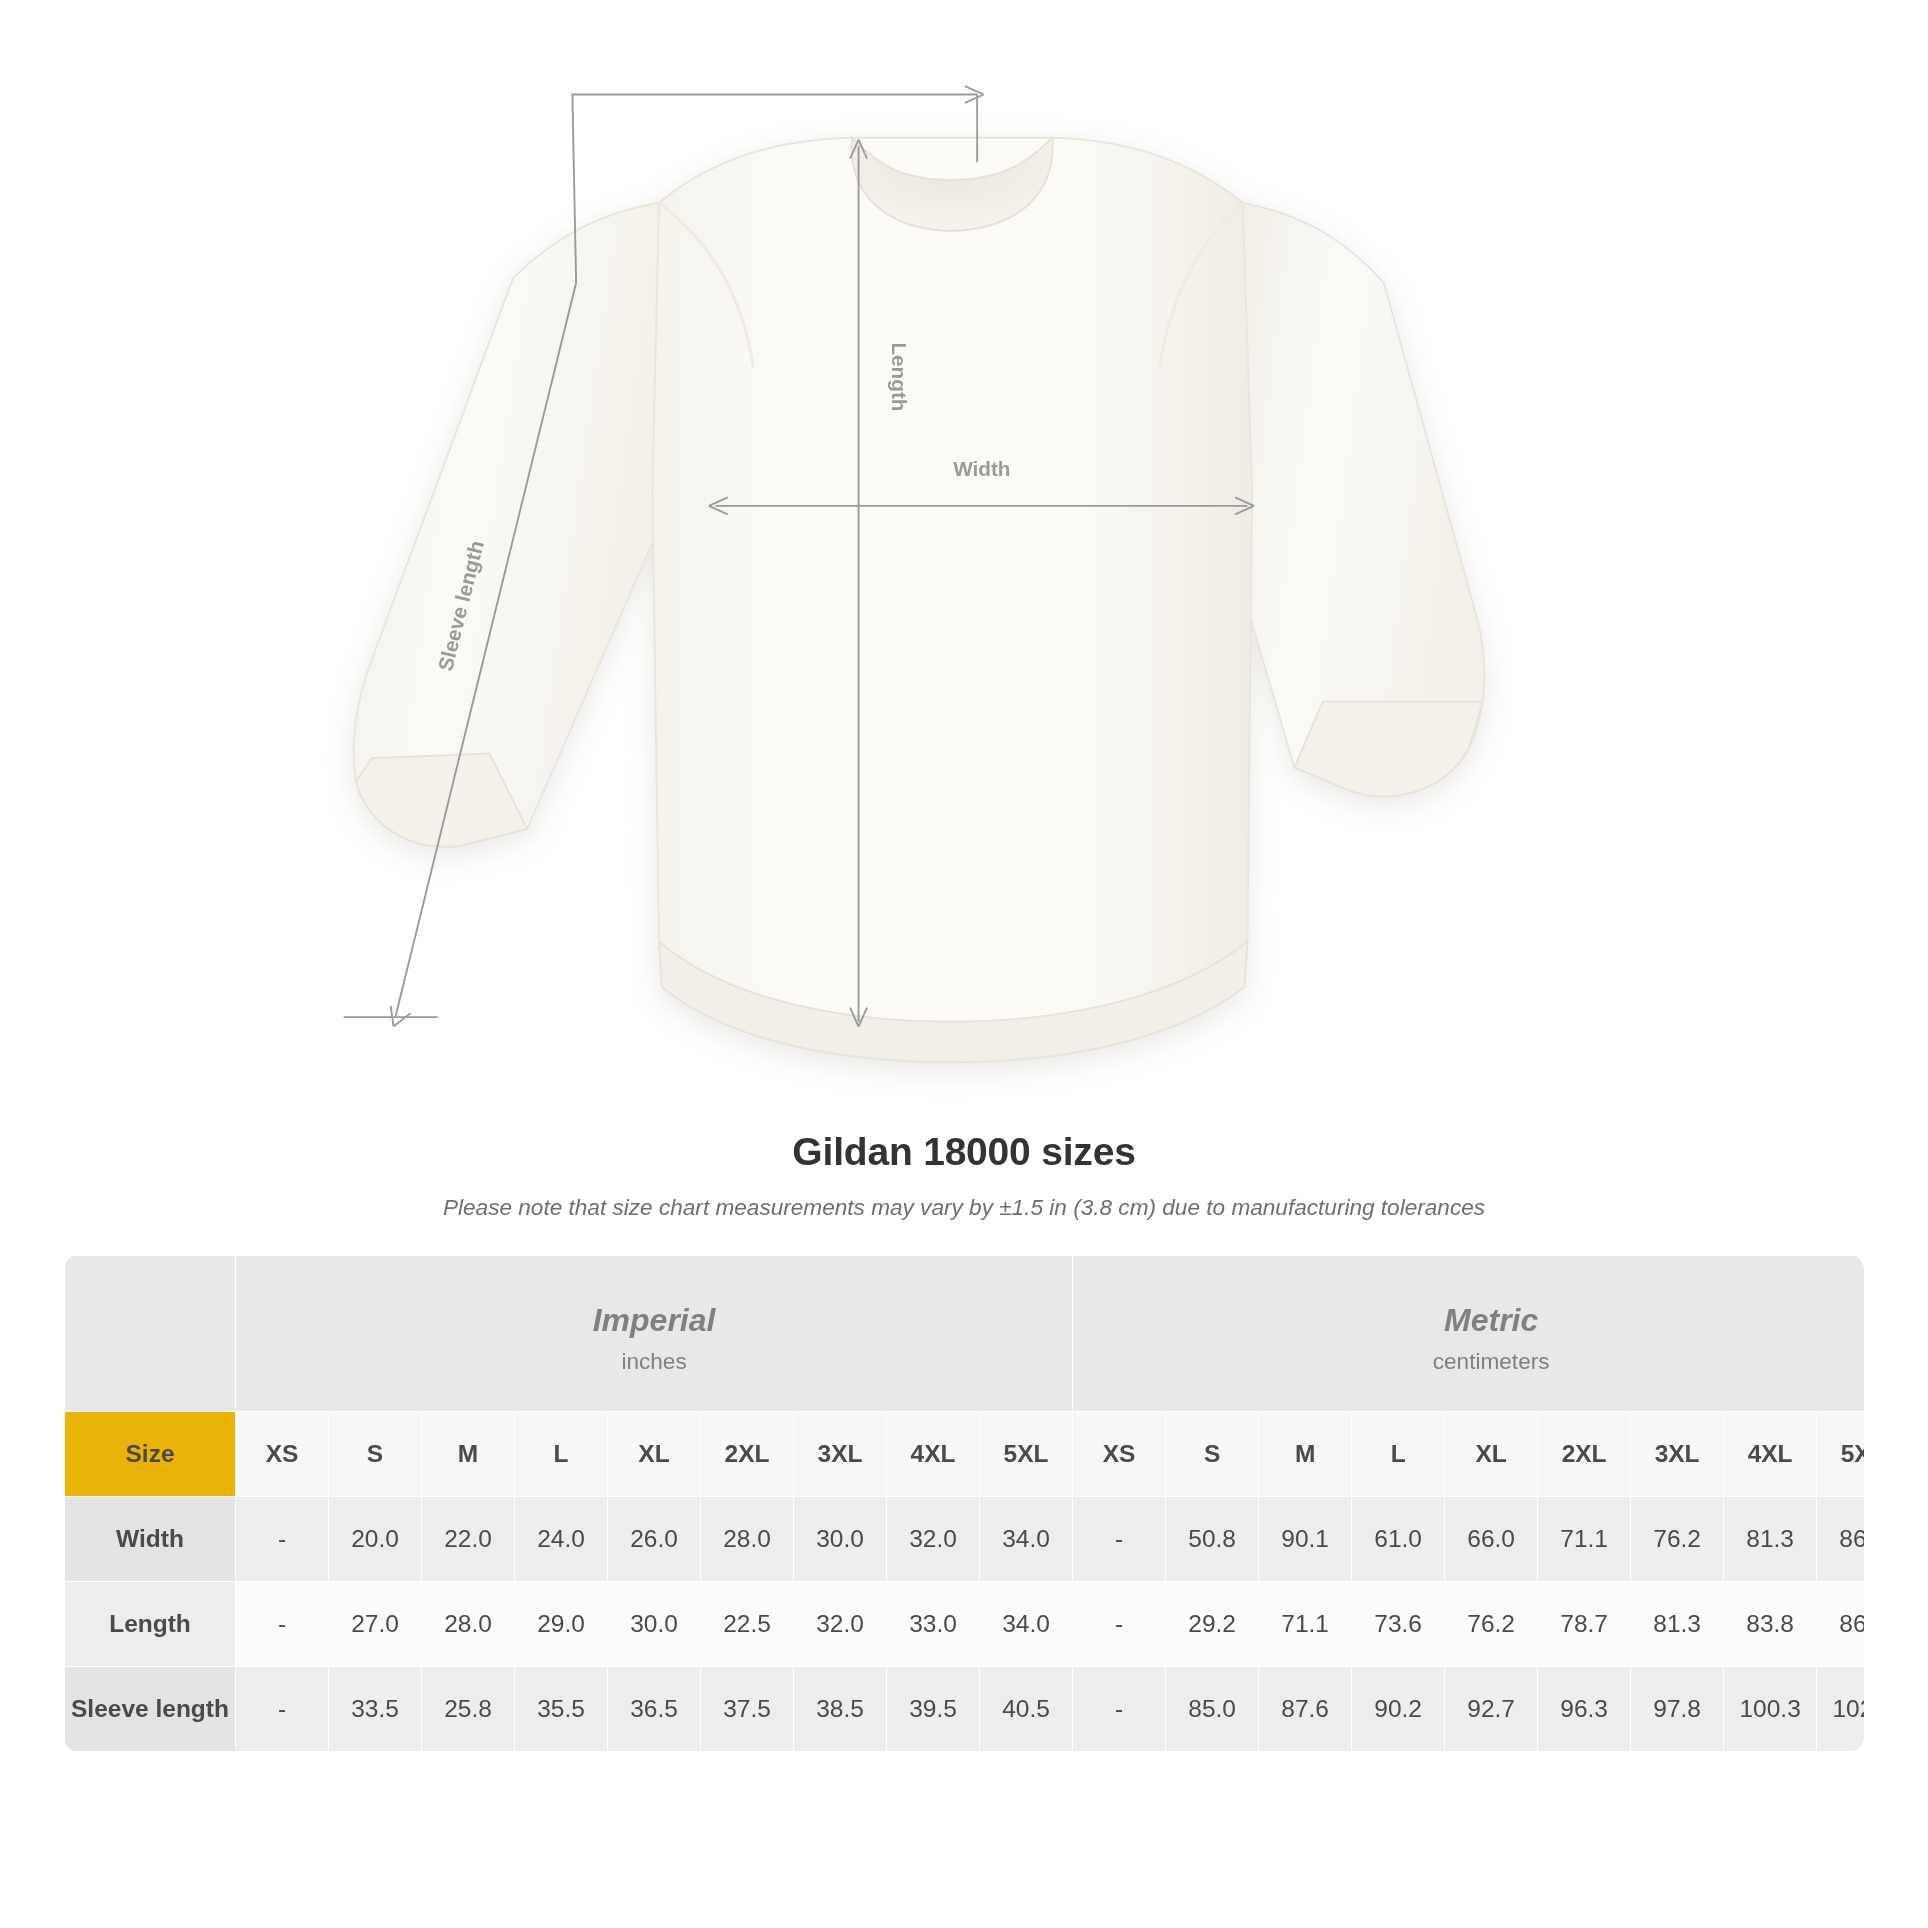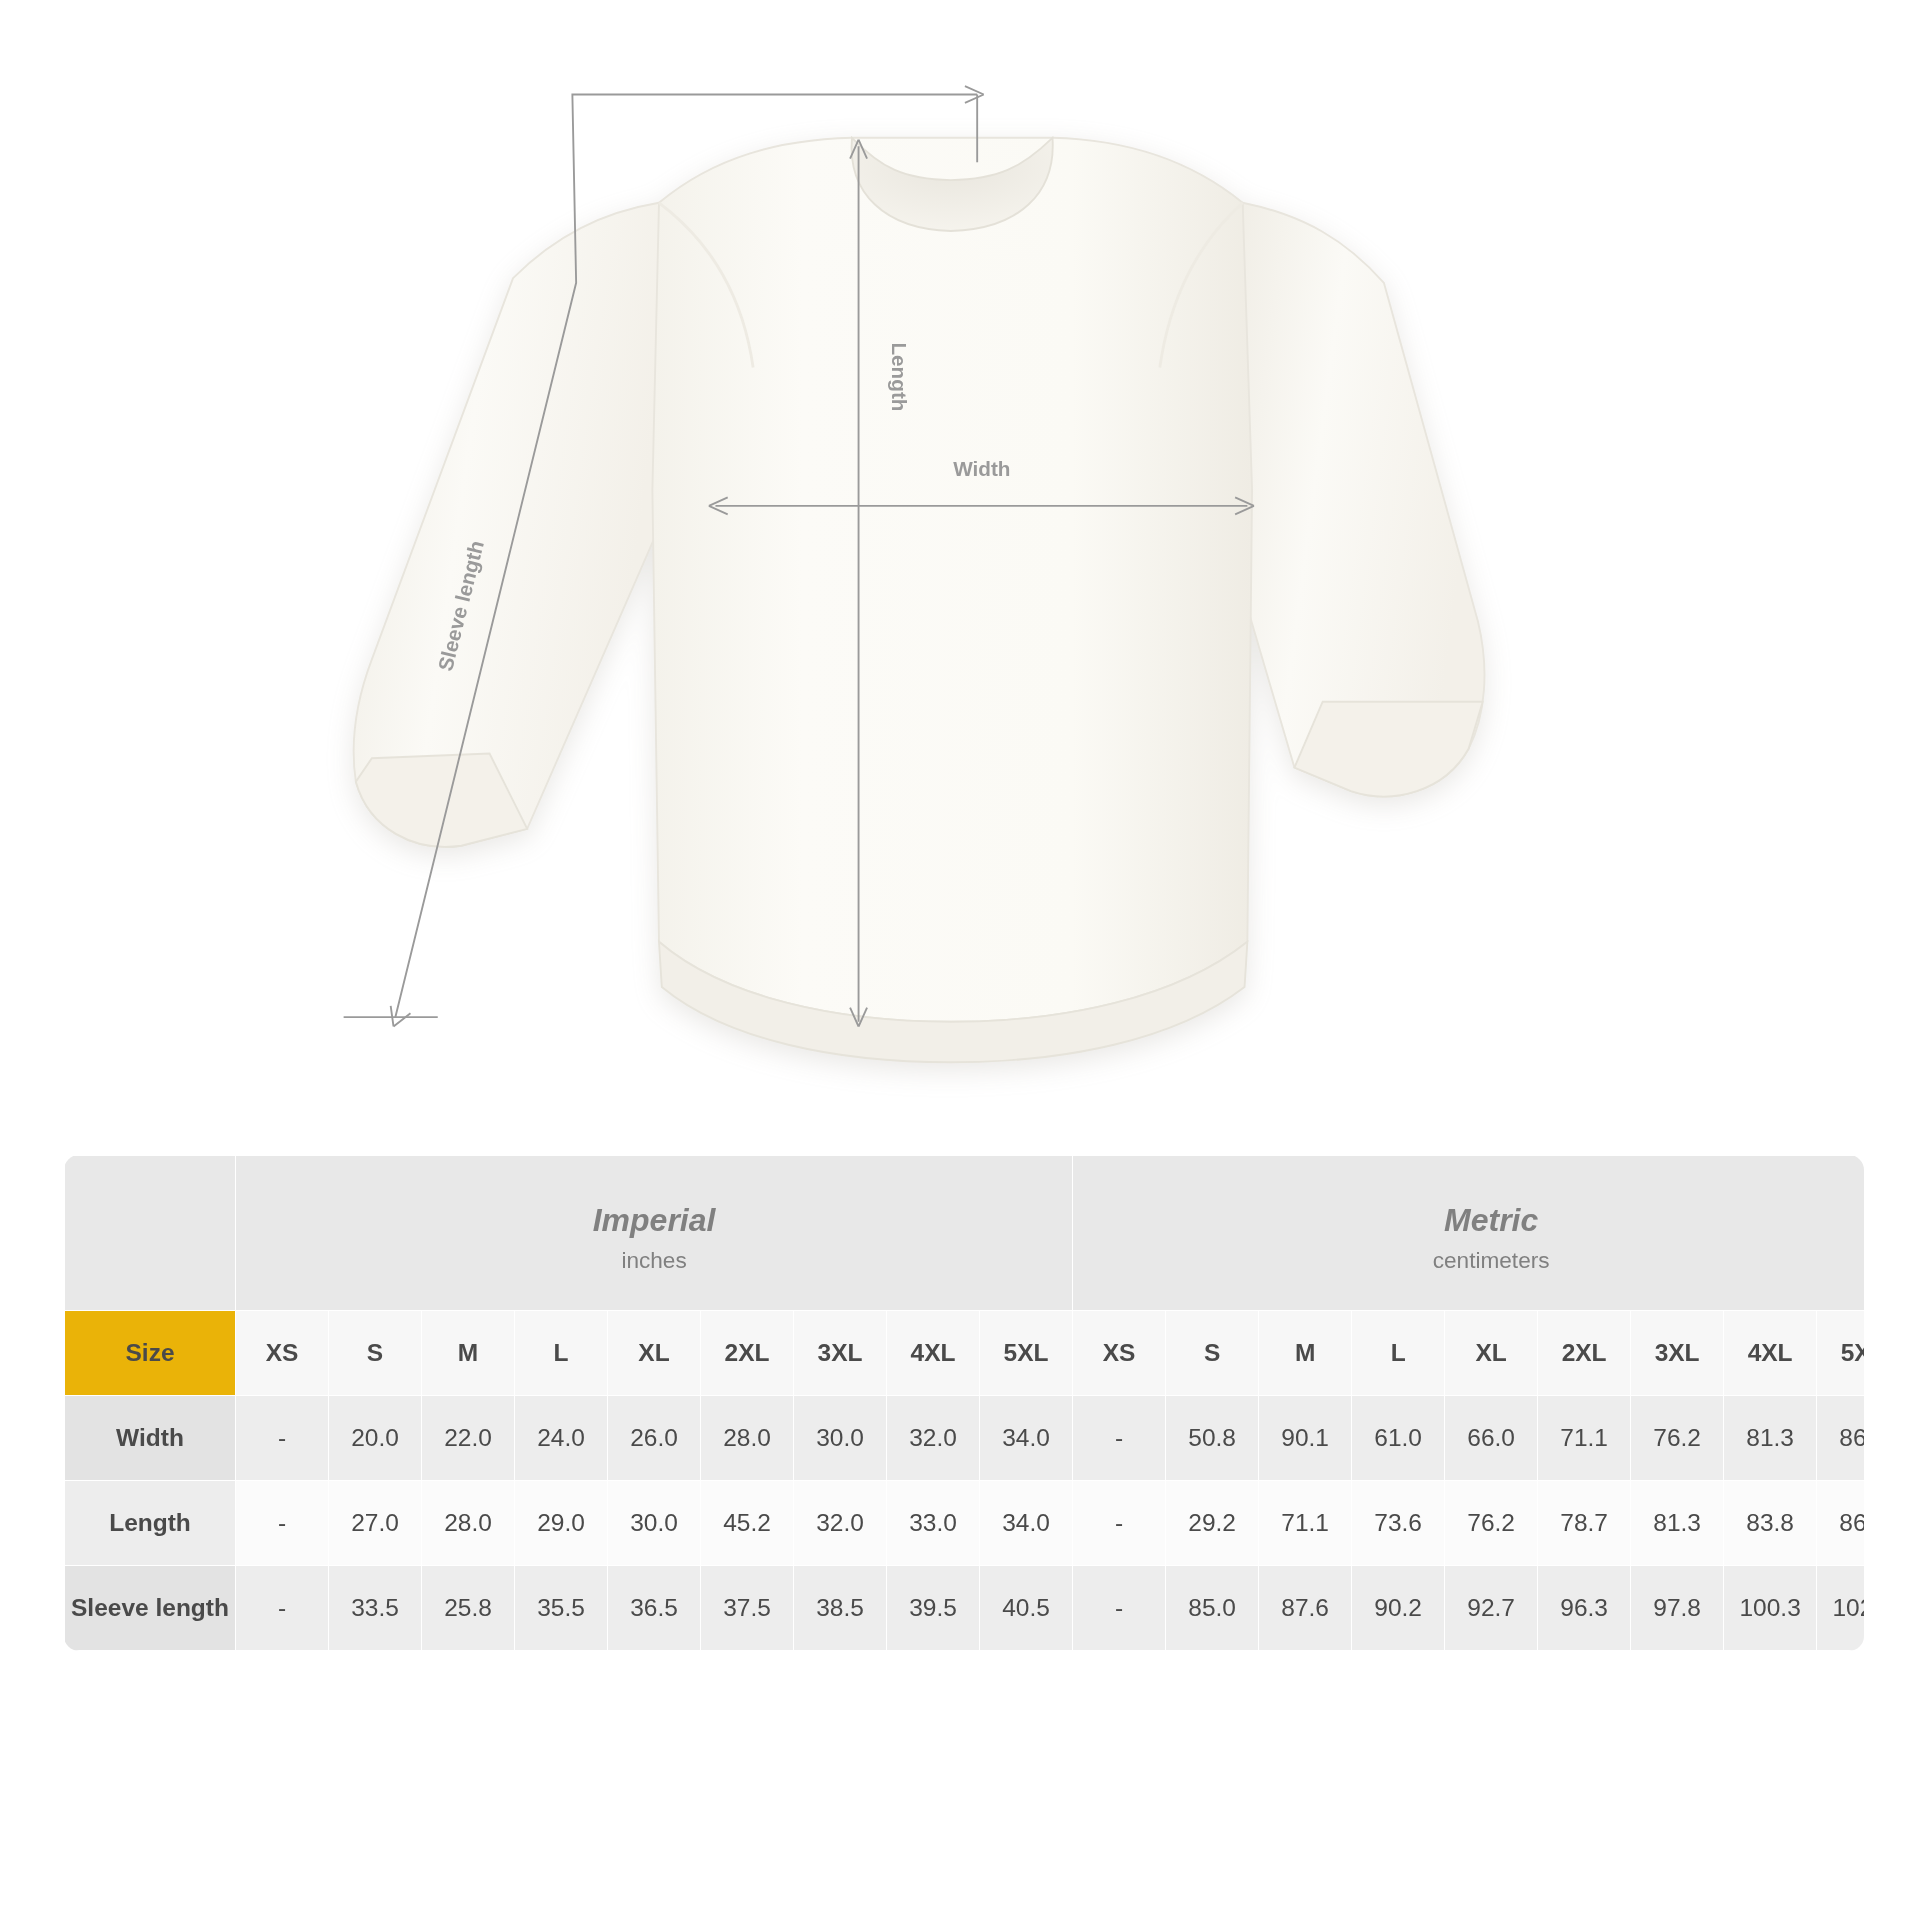--- a/index.html
+++ b/index.html
@@ -182,20 +182,24 @@
       </g>
 
       <text class="dim-label" x="948" y="400" transform="rotate(90 948 400)" text-anchor="middle">Length</text>
 
       <text class="dim-label" x="1043" y="505" text-anchor="middle">Width</text>
 
       <text class="dim-label" x="497" y="645" transform="rotate(-76 497 645)" text-anchor="middle">Sleeve length</text>
     </svg>
   </div>
 
+  <div class="title-block">
+    <div class="chart-title">Gildan 18000 sizes</div>
+    <div class="chart-note">Please note that size chart measurements may vary by ±1.5 in (3.8 cm) due to manufacturing tolerances</div>
+  </div>
 
   <div class="table-wrap">
     <table class="size-table">
       <colgroup>
         <col class="label-col">
         <col class="dim">
           <col class="dim">
           <col class="dim">
           <col class="dim">
           <col class="dim">
@@ -270,21 +274,21 @@
           <td>86.4</td>
         </tr>
 
         <tr class="data-row">
           <td class="rowlabel">Length</td>
           <td>-</td>
           <td>27.0</td>
           <td>28.0</td>
           <td>29.0</td>
           <td>30.0</td>
-          <td>45.2</td>
+          <td>22.5</td>
           <td>32.0</td>
           <td>33.0</td>
           <td>34.0</td>
           <td>-</td>
           <td>29.2</td>
           <td>71.1</td>
           <td>73.6</td>
           <td>76.2</td>
           <td>78.7</td>
           <td>81.3</td>

